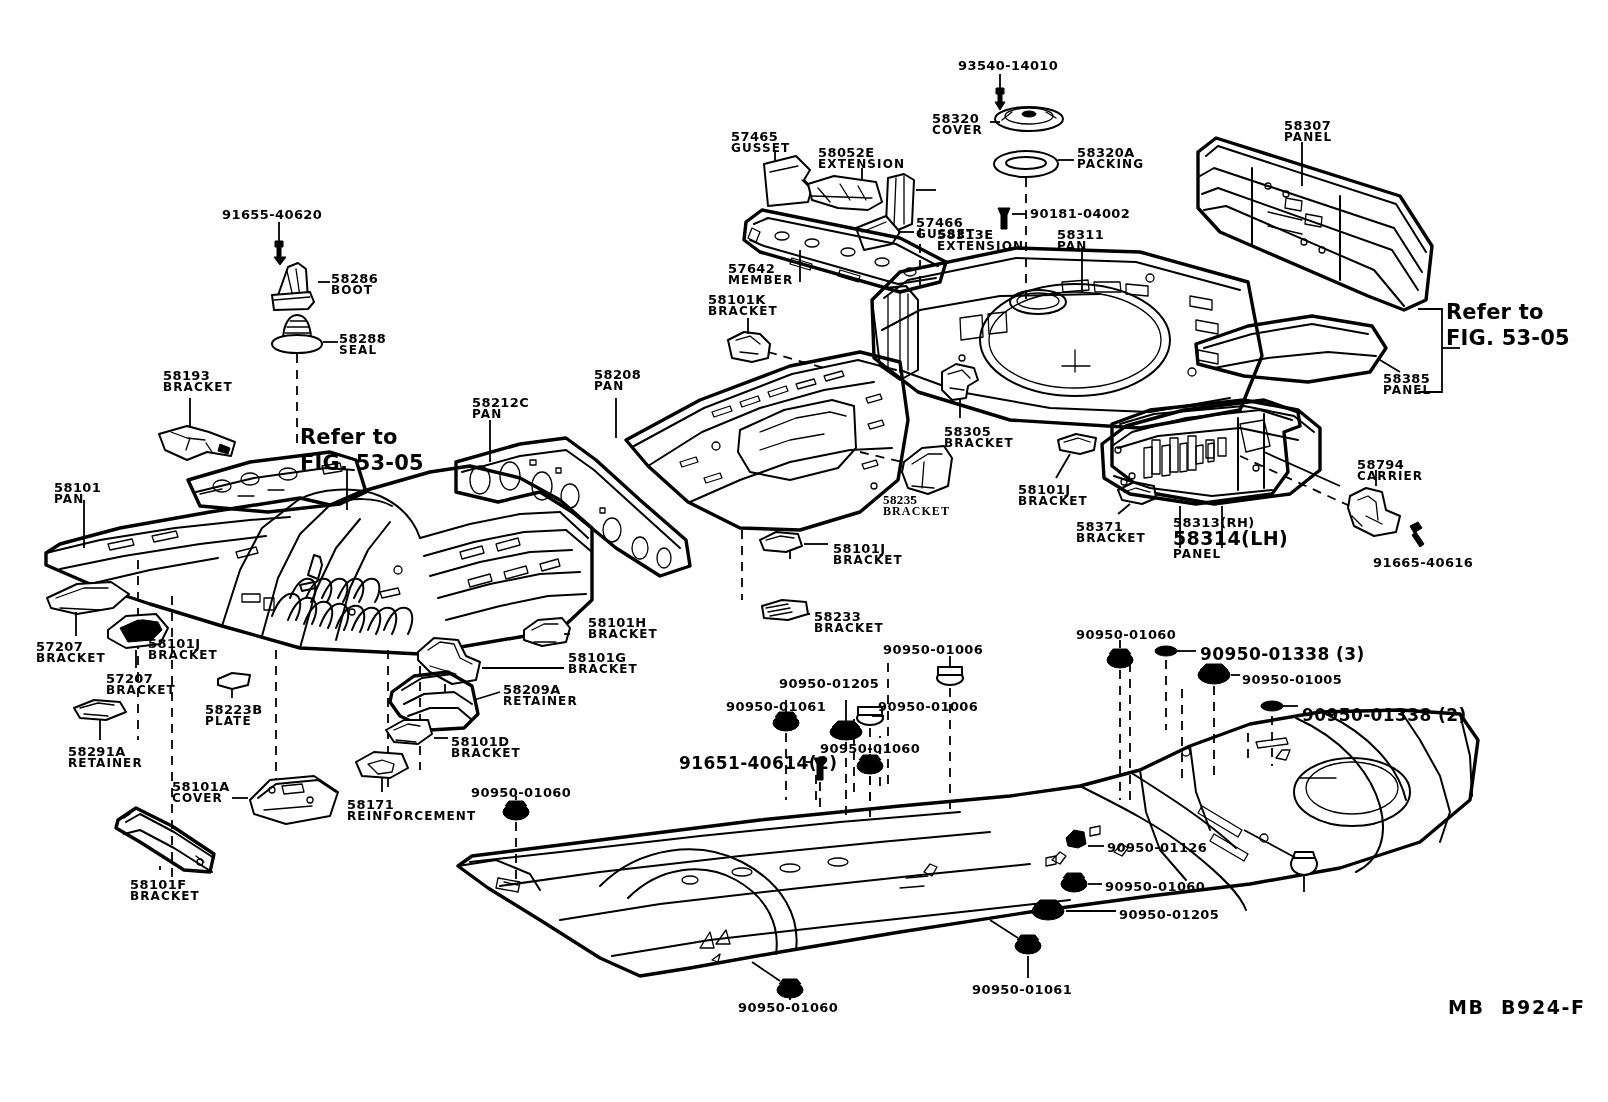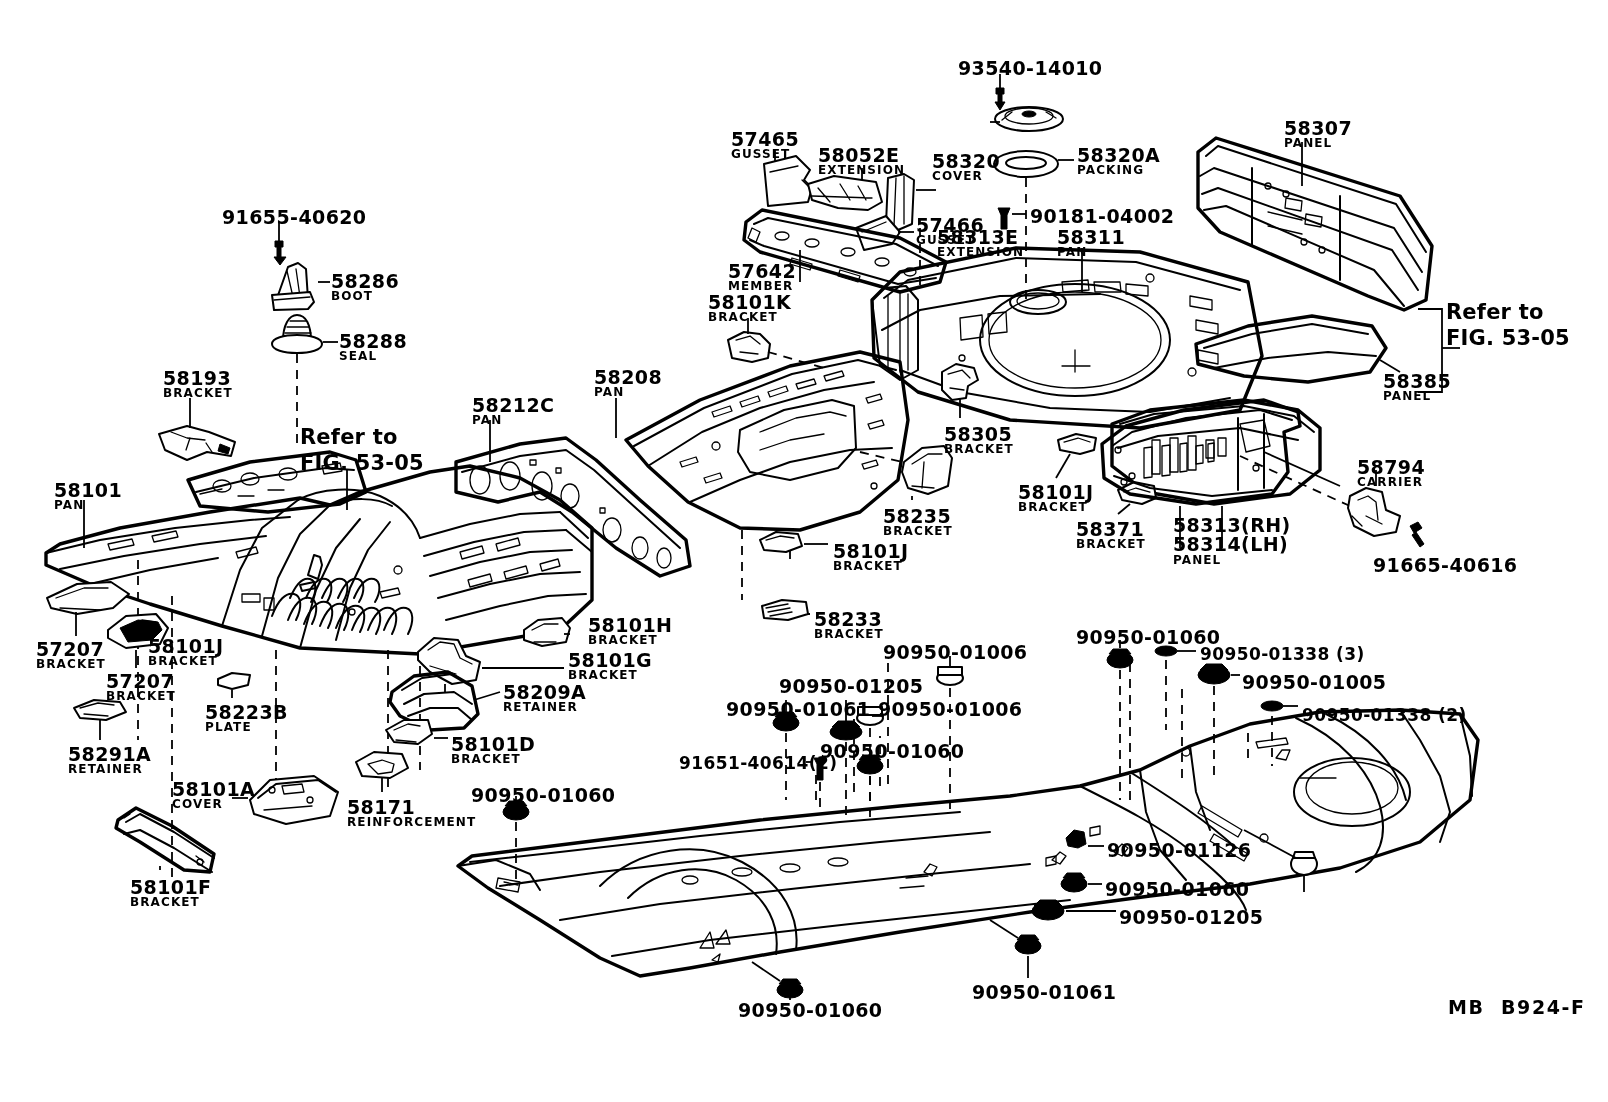--- a/index.html
+++ b/index.html
@@ -31,21 +31,21 @@
   }
   .lbl {
     position: absolute;
     color: #000;
     font-family: "DejaVu Sans", sans-serif;
     white-space: pre;
     line-height: 1.02;
   }
   .lbl .pn {
     display: block;
-    font-size: 19px;
+    font-size: 13px;
     font-weight: 700;
     letter-spacing: 0.4px;
   }
   .lbl .pn2 {
     display: block;
     font-size: 19px;
     font-weight: 700;
     letter-spacing: 0.4px;
   }
   .lbl .nm {
@@ -756,33 +756,33 @@
       <div class="lbl" style="left: 54px; top: 481px;"><span class="pn">58101</span><span class="nm">PAN</span></div>
       <div class="lbl" style="left: 472px; top: 396px;"><span class="pn">58212C</span><span class="nm">PAN</span></div>
       <div class="lbl" style="left: 594px; top: 368px;"><span class="pn">58208</span><span class="nm">PAN</span></div>
       <div class="lbl" style="left: 731px; top: 130px;"><span class="pn">57465</span><span class="nm">GUSSET</span></div>
       <div class="lbl" style="left: 818px; top: 146px;"><span class="pn">58052E</span><span class="nm">EXTENSION</span></div>
       <div class="lbl" style="left: 937px; top: 184px; margin-top: 44px;"><span class="pn">58313E</span><span class="nm">EXTENSION</span></div>
       <div class="lbl" style="left: 916px; top: 216px;"><span class="pn">57466</span><span class="nm">GUSSET</span></div>
       <div class="lbl" style="left: 728px; top: 262px;"><span class="pn">57642</span><span class="nm">MEMBER</span></div>
       <div class="lbl" style="left: 708px; top: 293px;"><span class="pn">58101K</span><span class="nm">BRACKET</span></div>
       <div class="lbl" style="left: 958px; top: 59px;"><span class="pn">93540-14010</span></div>
-      <div class="lbl" style="left: 932px; top: 112px; margin-top: 40px;"><span class="pn">58320</span><span class="nm">COVER</span></div>
+      <div class="lbl" style="left: 932px; top: 112px;"><span class="pn">58320</span><span class="nm">COVER</span></div>
       <div class="lbl" style="left: 1077px; top: 146px;"><span class="pn">58320A</span><span class="nm">PACKING</span></div>
       <div class="lbl" style="left: 1030px; top: 207px;"><span class="pn">90181-04002</span></div>
       <div class="lbl" style="left: 1057px; top: 228px;"><span class="pn">58311</span><span class="nm">PAN</span></div>
       <div class="lbl" style="left: 1284px; top: 119px;"><span class="pn">58307</span><span class="nm">PANEL</span></div>
       <div class="lbl" style="left: 1383px; top: 372px;"><span class="pn">58385</span><span class="nm">PANEL</span></div>
       <div class="lbl" style="left: 944px; top: 425px;"><span class="pn">58305</span><span class="nm">BRACKET</span></div>
       <div class="lbl" style="left: 1018px; top: 483px;"><span class="pn">58101J</span><span class="nm">BRACKET</span></div>
       <div class="lbl" style="left: 1076px; top: 520px;"><span class="pn">58371</span><span class="nm">BRACKET</span></div>
       <div class="lbl" style="left: 1173px; top: 516px;"><span class="pn">58313(RH)</span><span class="pn2">58314(LH)</span><span class="nm">PANEL</span></div>
       <div class="lbl" style="left: 1357px; top: 458px;"><span class="pn">58794</span><span class="nm">CARRIER</span></div>
       <div class="lbl" style="left: 1373px; top: 556px;"><span class="pn">91665-40616</span></div>
-      <div class="lbl" style="left: 883px; top: 507px;"><span class="pn">58235</span><span class="nm">BRACKET</span></div>
+      <div class="lbl" style="left: 883px; top: 493px; font-family: Liberation Serif, serif;"><span class="pn">58235</span><span class="nm">BRACKET</span></div>
       <div class="lbl" style="left: 833px; top: 542px;"><span class="pn">58101J</span><span class="nm">BRACKET</span></div>
       <div class="lbl" style="left: 814px; top: 610px;"><span class="pn">58233</span><span class="nm">BRACKET</span></div>
       <div class="lbl" style="left: 36px; top: 640px;"><span class="pn">57207</span><span class="nm">BRACKET</span></div>
       <div class="lbl" style="left: 148px; top: 637px;"><span class="pn">58101J</span><span class="nm">BRACKET</span></div>
       <div class="lbl" style="left: 106px; top: 672px;"><span class="pn">57207</span><span class="nm">BRACKET</span></div>
       <div class="lbl" style="left: 205px; top: 703px;"><span class="pn">58223B</span><span class="nm">PLATE</span></div>
       <div class="lbl" style="left: 68px; top: 745px;"><span class="pn">58291A</span><span class="nm">RETAINER</span></div>
       <div class="lbl" style="left: 172px; top: 780px;"><span class="pn">58101A</span><span class="nm">COVER</span></div>
       <div class="lbl" style="left: 347px; top: 798px;"><span class="pn">58171</span><span class="nm">REINFORCEMENT</span></div>
       <div class="lbl" style="left: 130px; top: 878px;"><span class="pn">58101F</span><span class="nm">BRACKET</span></div>

